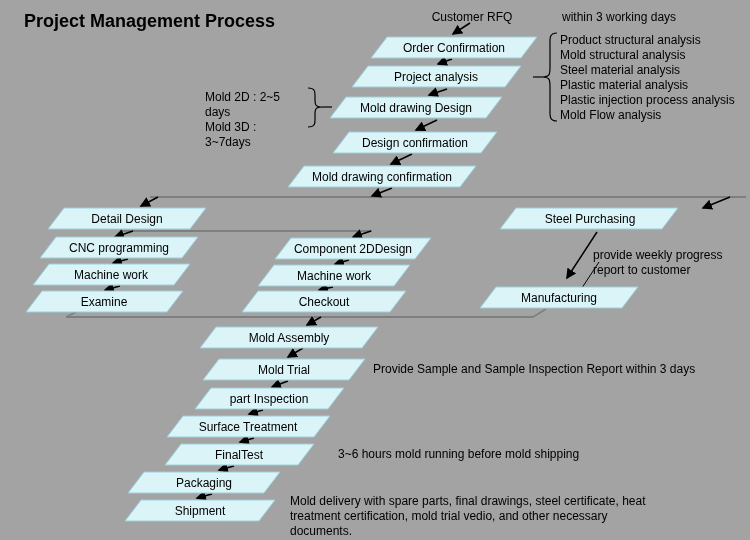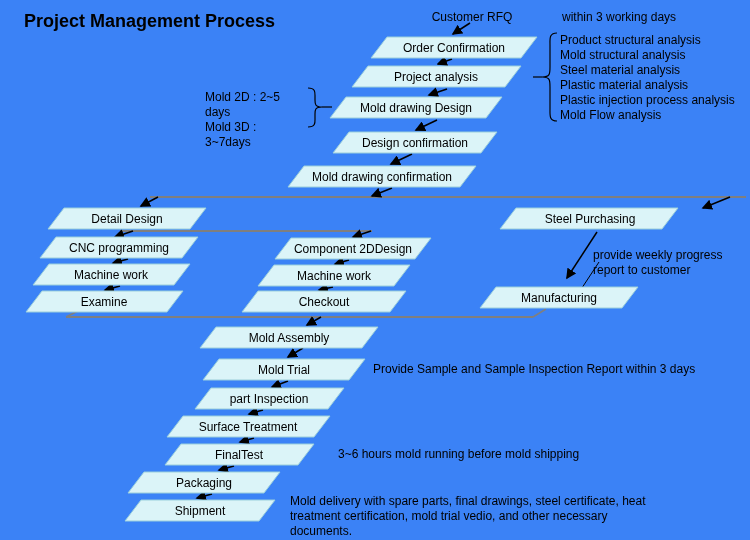--- a/index.html
+++ b/index.html
@@ -1,16 +1,16 @@
 <!DOCTYPE html>
 <html><head>
 <meta charset="utf-8">
 <style>
   html,body{margin:0;padding:0;background:#ffffff;}
-  .stage{position:relative;width:750px;height:540px;background:#3b82f6;overflow:hidden;
+  .stage{position:relative;width:750px;height:540px;background:#a3a3a3;overflow:hidden;
          font-family:"Liberation Sans", sans-serif;}
   svg{display:block;}
   .node-shape{fill:#dbf4f8;stroke:#9bcfdb;stroke-width:1;}
   .node-label{font:12px "Liberation Sans", sans-serif;fill:#000;text-anchor:middle;}
   .free-label{font:12px "Liberation Sans", sans-serif;fill:#000;}
   .free-label-mid{font:12px "Liberation Sans", sans-serif;fill:#000;text-anchor:middle;}
   .title-text{font:bold 18px "Liberation Sans", sans-serif;fill:#000;}
   .gray-line{stroke:#7f7f7f;stroke-width:2;fill:none;}
   .gray-thin{stroke:#7f7f7f;stroke-width:1.5;fill:none;}
   .arrow{stroke:#000;stroke-width:1.5;fill:none;marker-end:url(#ah);}

